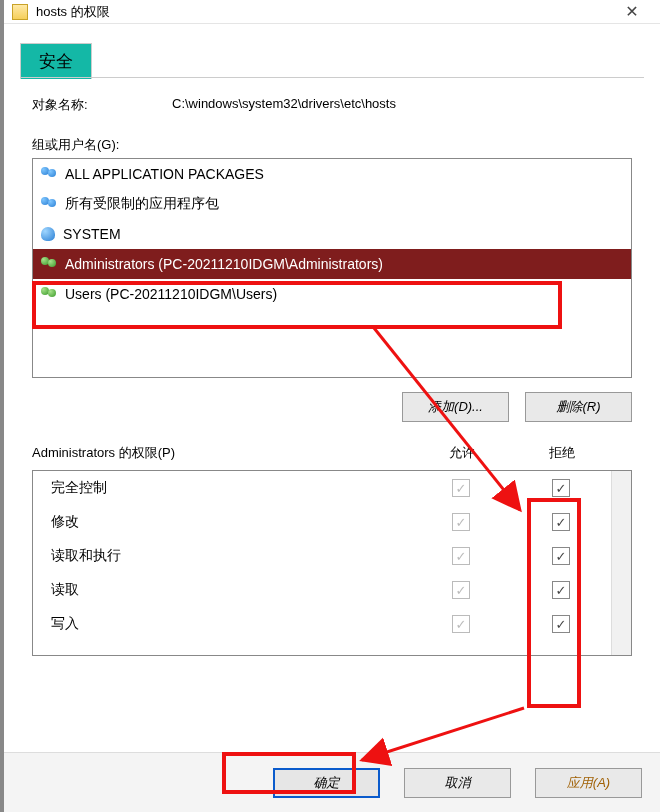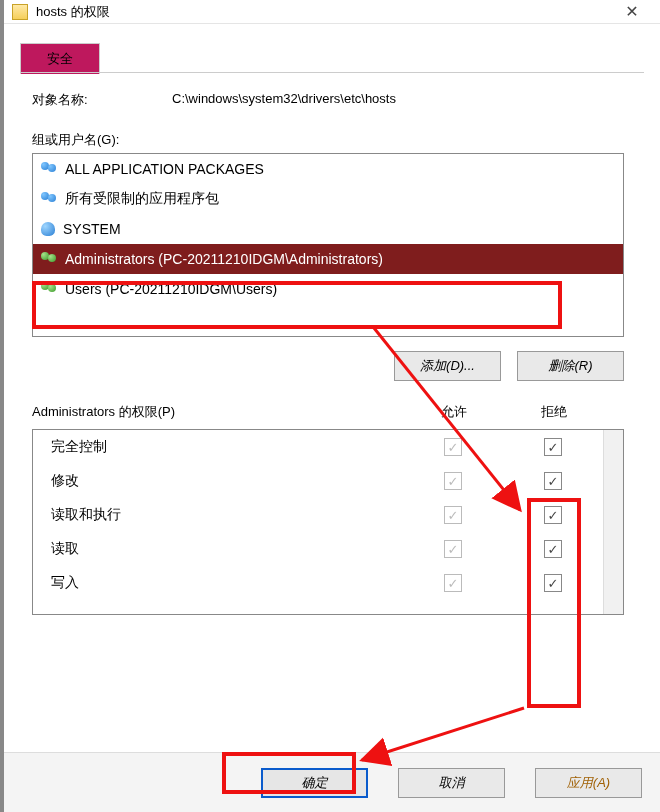--- a/index.html
+++ b/index.html
@@ -33,46 +33,46 @@
     width: 40px; height: 28px;
     display: flex; align-items: center; justify-content: center;
     font-size: 16px; color: #444;
   }
   .tab-strip {
     display: flex;
     padding: 18px 0 0 16px;
     position: relative;
   }
   .tab {
-    padding: 6px 26px;
+    padding: 6px 18px;
     border: 1px solid #ccc;
     border-bottom: none;
-    background: #be185d;
+    background: #14b8a6;
     position: relative;
     top: 1px;
-    font-size: 13px;
+    font-size: 17px;
   }
   .tab-bottom-line {
     position: absolute;
     left: 16px; right: 16px; bottom: 0;
     border-bottom: 1px solid #ccc;
   }
   .content {
-    padding: 18px 36px 10px 28px;
+    padding: 18px 28px 10px 28px;
   }
   .row-obj {
     display: flex;
     margin-bottom: 22px;
   }
   .row-obj .label { width: 140px; }
   .row-obj .value { flex: 1; }
   .group-label { margin-bottom: 4px; }
   .listbox {
     border: 1px solid #888;
-    height: 184px;
+    height: 220px;
     overflow: hidden;
     background: #fff;
   }
   .list-item {
     display: flex;
     align-items: center;
     padding: 4px 8px;
     font-size: 14px;
     height: 30px;
   }
@@ -164,21 +164,21 @@
     border-left: 1px solid #ddd;
   }
   .bottom-bar {
     position: absolute;
     left: 0; right: 0; bottom: 0;
     height: 60px;
     border-top: 1px solid #ddd;
     display: flex;
     align-items: center;
     justify-content: flex-end;
-    gap: 30px;
+    gap: 24px;
     padding-right: 18px;
     background: #f4f4f4;
   }
   .btn.primary { border: 2px solid #0a5bcc; background: #e6e6e6; }
   .btn.disabled { color: #a16207; }
   .redbox {
     position: absolute;
     border: 4px solid #e11;
     pointer-events: none;
   }

